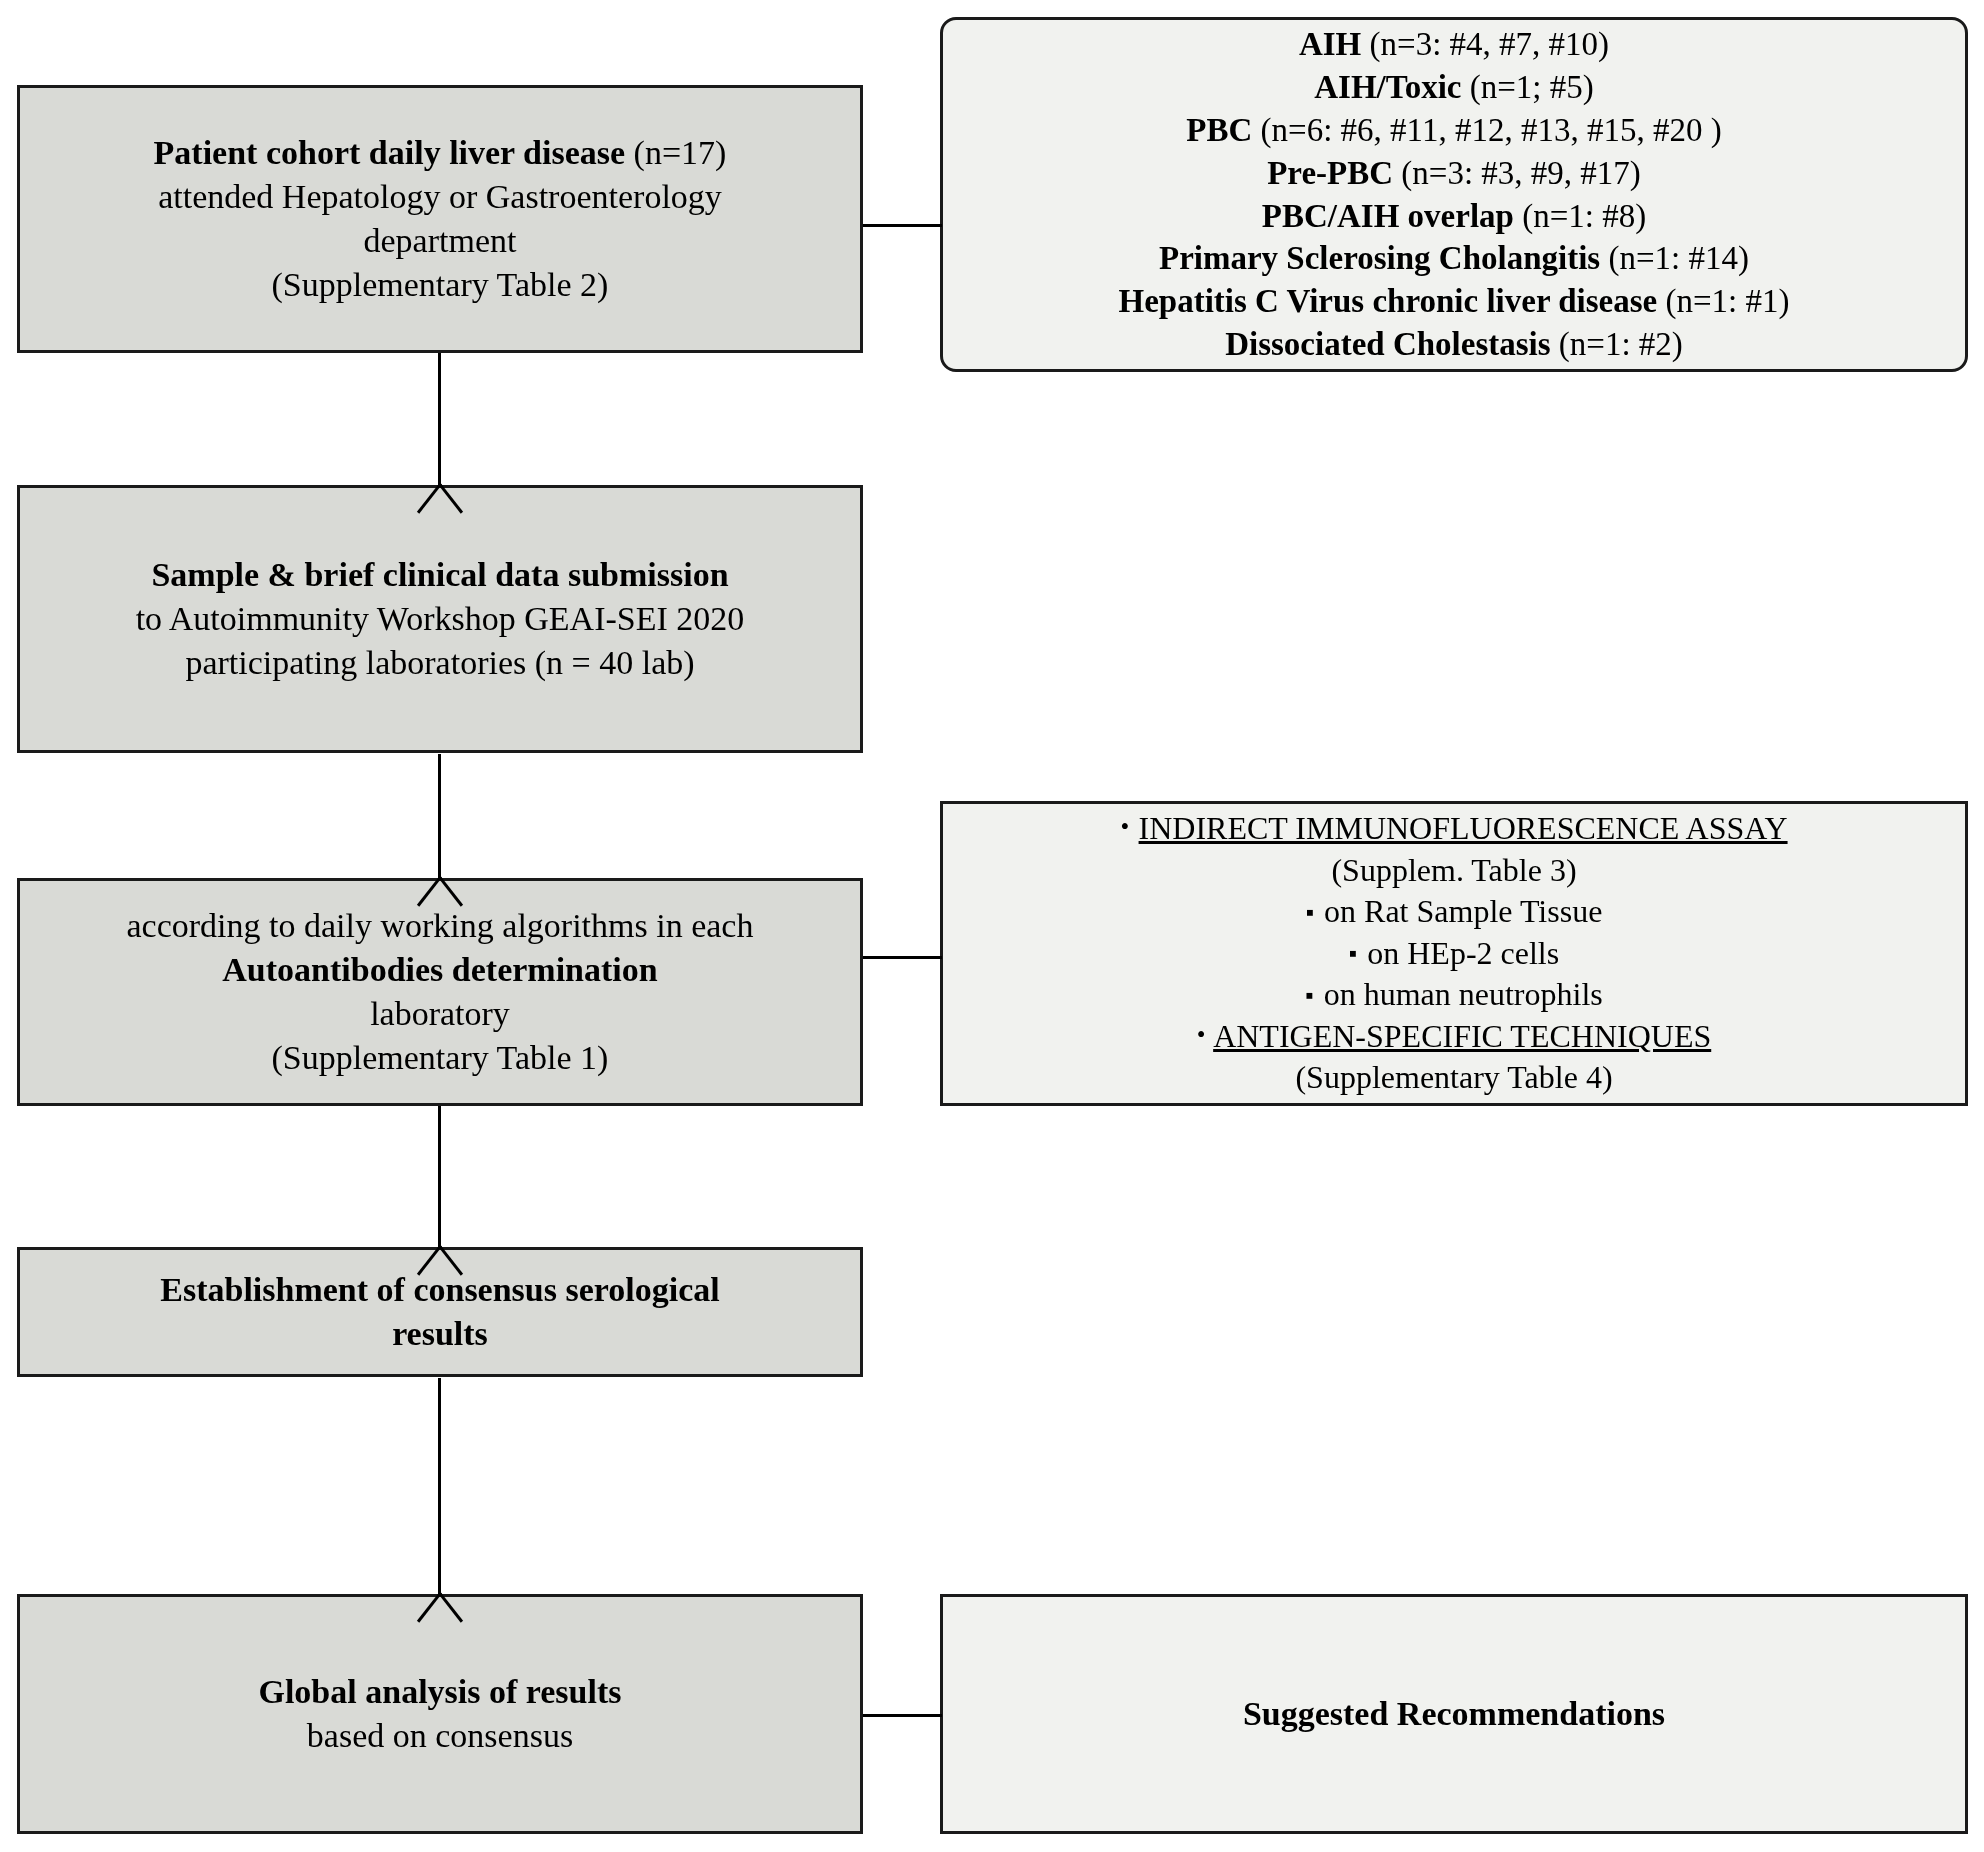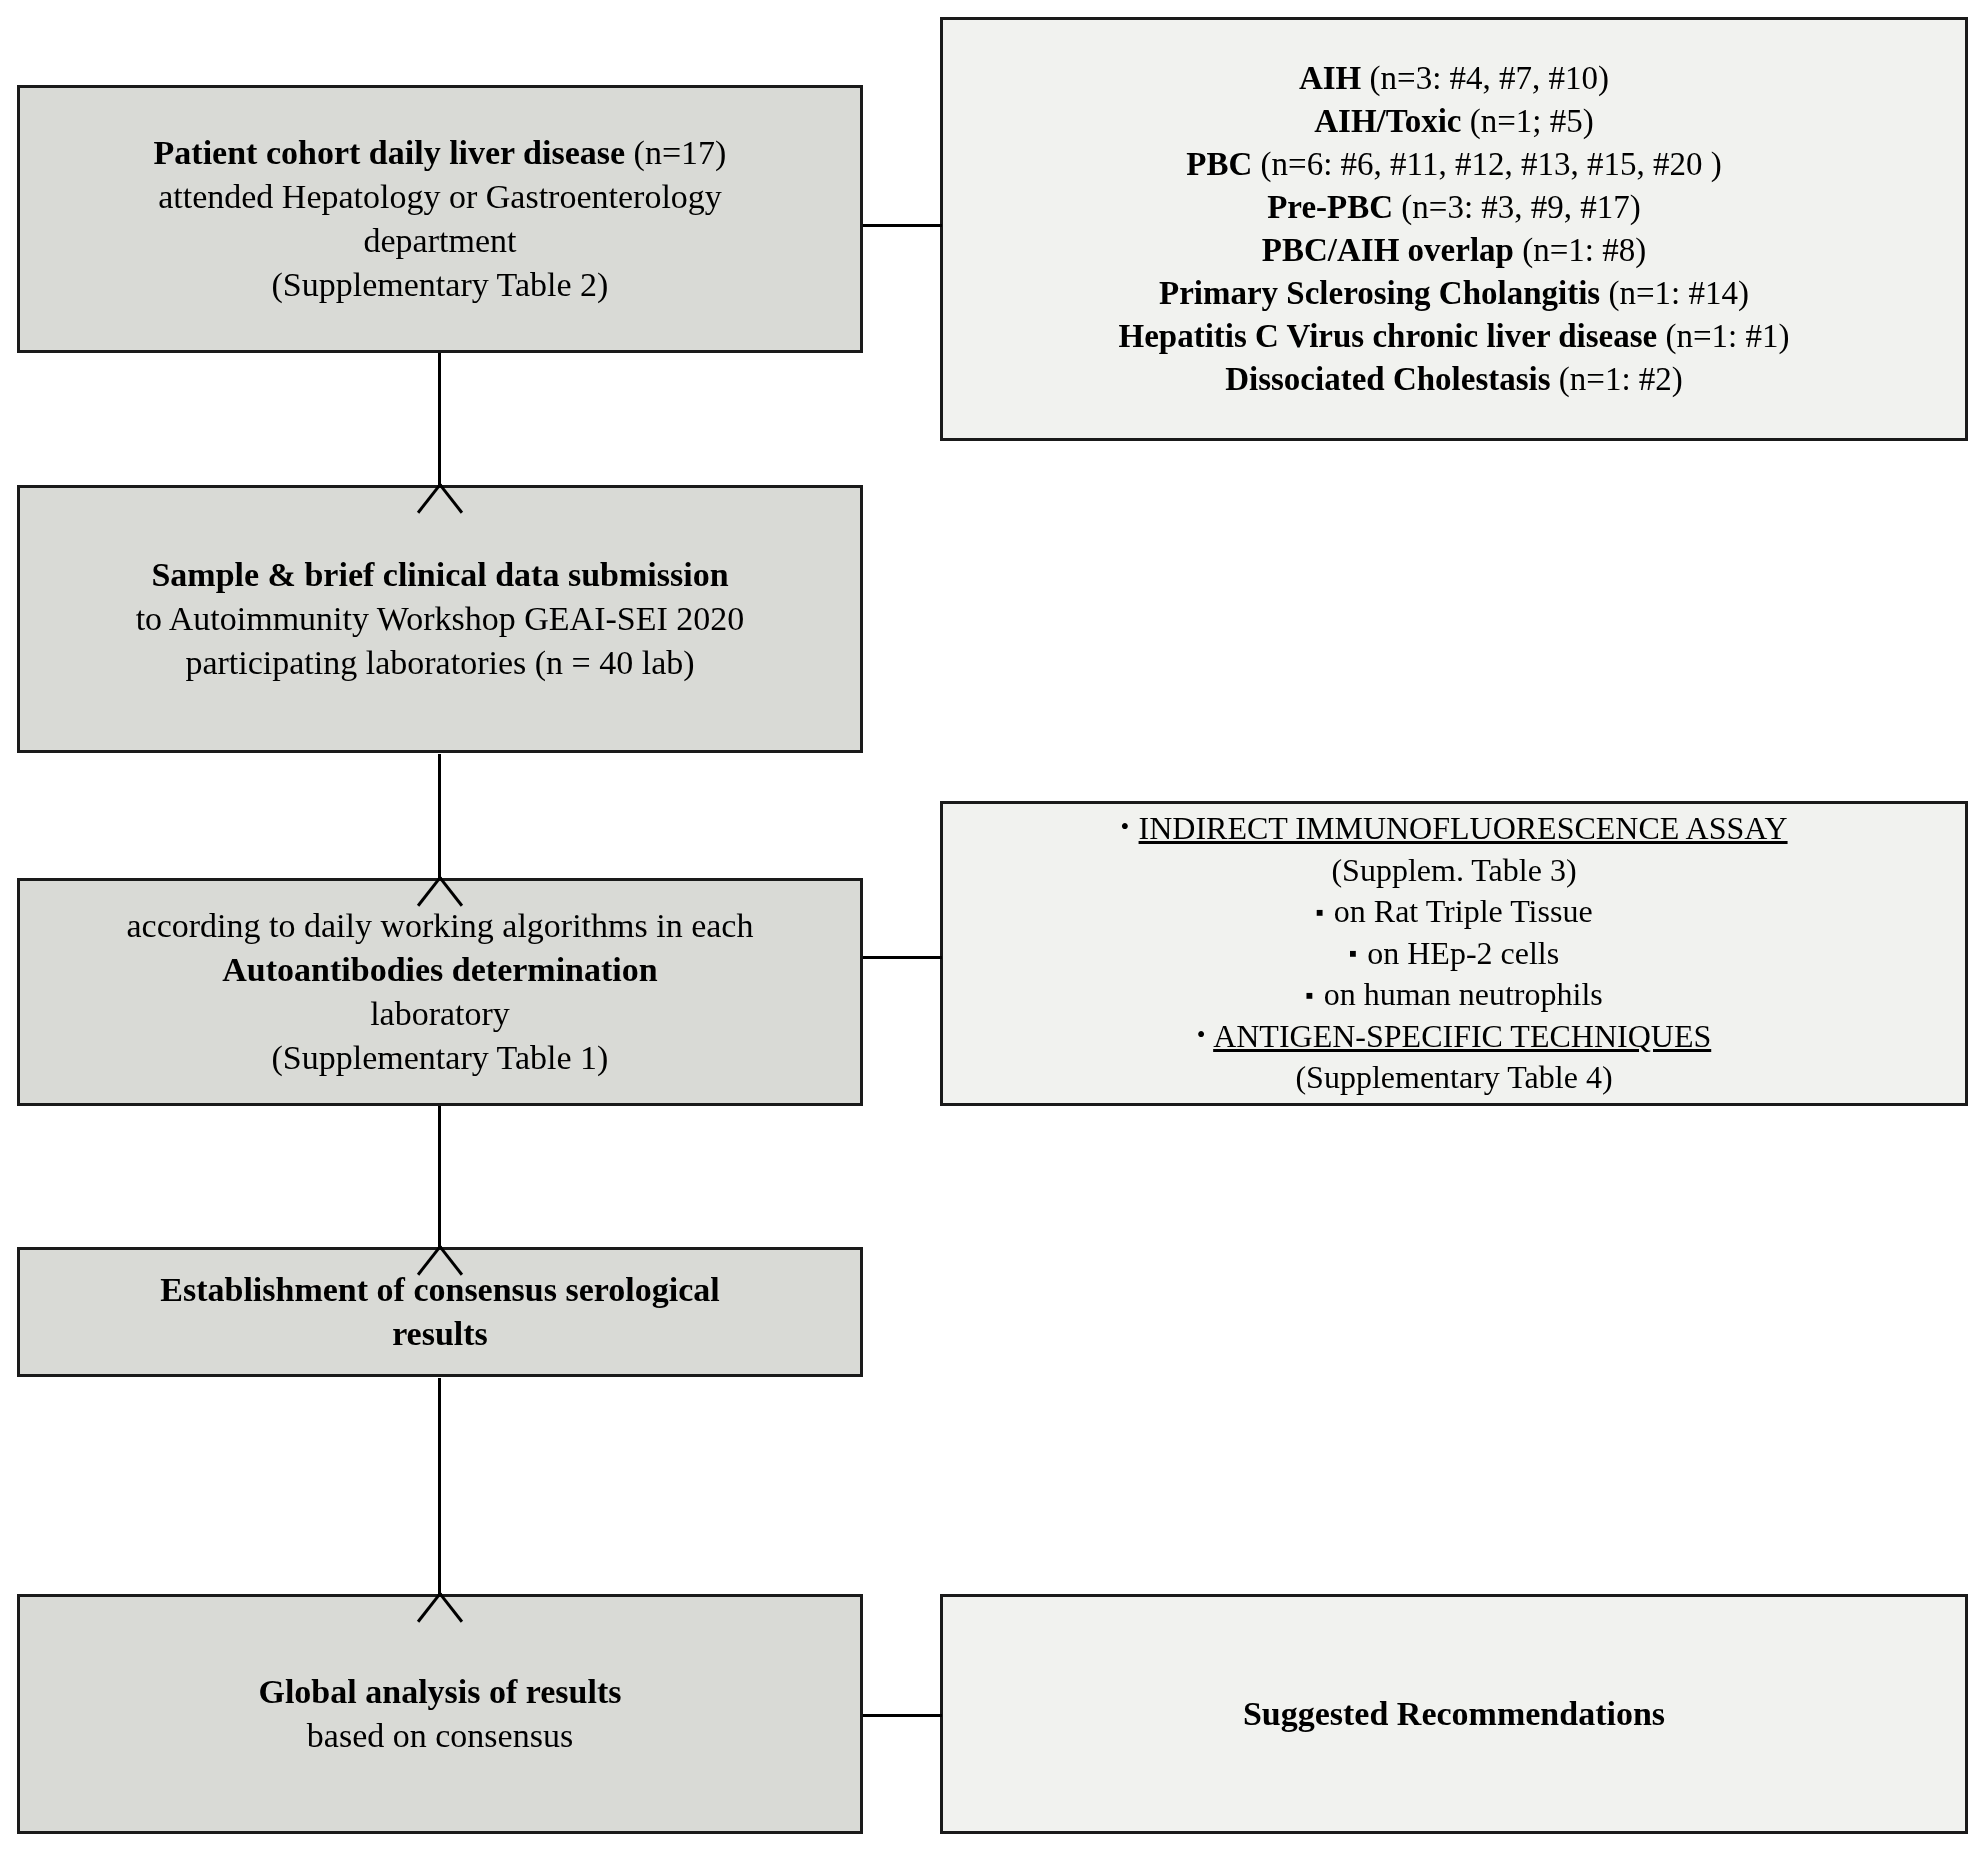--- a/index.html
+++ b/index.html
@@ -132,21 +132,21 @@
     </span>
   </div>
 
   <div class="box box-left" style="left:17px; top:1594px; width:846px; height:240px;">
     <span class="ln t-lg pad">
       <b class="b">Global analysis of results</b>
     </span>
     <span class="ln t-lg pad">based on consensus</span>
   </div>
 
-  <div class="box box-right" style="left:940px; top:17px; width:1028px; height:424px;">
+  <div class="box box-right" style="left:940px; top:17px; width:1028px; height:355px;border-radius:16px;">
     <span class="ln t-md">
       <b class="b">AIH</b><span> (n=3: #4, #7, #10)</span>
     </span>
     <span class="ln t-md">
       <b class="b">AIH/Toxic</b><span> (n=1; #5)</span>
     </span>
     <span class="ln t-md">
       <b class="b">PBC</b><span> (n=6: #6, #11, #12, #13, #15, #20 )</span>
     </span>
     <span class="ln t-md">
@@ -165,21 +165,21 @@
       <b class="b">Dissociated Cholestasis</b><span> (n=1: #2)</span>
     </span>
   </div>
 
   <div class="box box-right" style="left:940px; top:801px; width:1028px; height:305px;">
     <span class="ln t-sm bullet-dot">
       <span class="u">INDIRECT IMMUNOFLUORESCENCE ASSAY</span>
     </span>
     <span class="ln t-sm">(Supplem. Table 3)</span>
     <span class="ln t-sm bullet-sq">
-      <span>on Rat Triple Tissue</span>
+      <span>on Rat Sample Tissue</span>
     </span>
     <span class="ln t-sm bullet-sq">
       <span>on HEp-2 cells</span>
     </span>
     <span class="ln t-sm bullet-sq">
       <span>on human neutrophils</span>
     </span>
     <span class="ln t-sm bullet-dot">
       <span class="u">ANTIGEN-SPECIFIC TECHNIQUES</span>
     </span>

